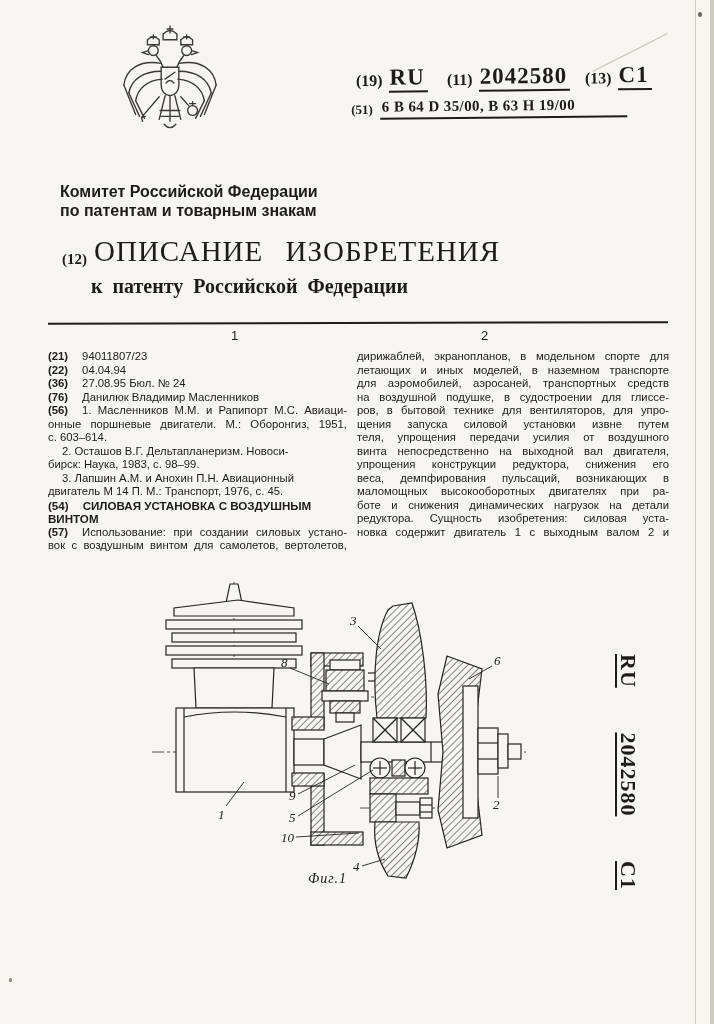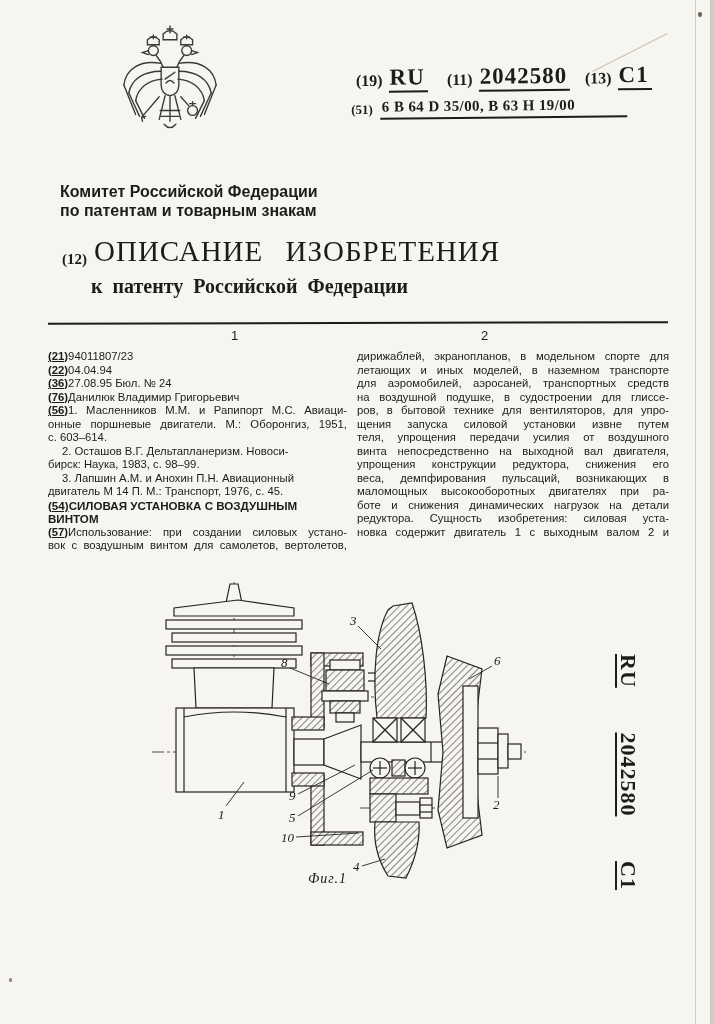--- a/index.html
+++ b/index.html
@@ -37,21 +37,21 @@
   .doc-subtitle{position:absolute;left:91px;top:275px;font-family:"Liberation Serif",serif;font-weight:bold;
              font-size:20px;word-spacing:5px;}
   
   .rule{position:absolute;left:48px;top:322px;width:620px;height:2px;background:#1d1c19;transform:rotate(-0.15deg);}
   .colno{position:absolute;top:328px;font-size:13px;}
   .colno.n1{left:231px;} .colno.n2{left:481px;}
   .col{position:absolute;top:350px;font-size:11.3px;line-height:13.5px;}
   .col-left{left:48px;width:299px;}
   .col-right{left:357px;width:312px;}
   .ln{white-space:nowrap;}
-  .ln b{margin-right:0;text-decoration:underline;}
+  .ln b{margin-right:14px;}
   .ln b:empty{margin:0;}
   .j{white-space:normal;text-align:justify;text-align-last:justify;}
   .indent{padding-left:14px;}
   .boldln{font-weight:bold;font-size:11.6px;}
   
   .side-id{position:absolute;left:510px;top:757px;width:236px;height:30px;
            transform:rotate(90deg);display:flex;justify-content:space-between;align-items:center;
            font-family:"Liberation Serif",serif;font-weight:bold;font-size:22px;}
   .side-id span{text-decoration:underline;text-decoration-thickness:2px;text-underline-offset:4px;letter-spacing:1px;}
   
@@ -126,21 +126,21 @@
 <div class="doc-subtitle">к патенту Российской Федерации</div>
 
 <div class="rule"></div>
 <div class="colno n1">1</div>
 <div class="colno n2">2</div>
 
 <div class="col col-left">
   <div class="ln"><b>(21)</b><span>94011807/23</span></div>
   <div class="ln"><b>(22)</b><span>04.04.94</span></div>
   <div class="ln"><b>(36)</b><span>27.08.95  Бюл. № 24</span></div>
-  <div class="ln"><b>(76)</b><span>Данилюк Владимир Григорьевич</span></div>
+  <div class="ln"><b>(76)</b><span>Данилюк Владимир Масленников</span></div>
   <div class="ln j"><b>(56)</b><span>1. Масленников М.М. и Рапипорт М.С. Авиаци-</span></div>
   <div class="ln j"><b></b><span>онные поршневые двигатели. М.: Оборонгиз, 1951,</span></div>
   <div class="ln"><b></b><span>с. 603–614.</span></div>
   <div class="ln indent"><b></b><span>2. Осташов В.Г. Дельтапланеризм. Новоси-</span></div>
   <div class="ln"><b></b><span>бирск: Наука, 1983, с. 98–99.</span></div>
   <div class="ln indent"><b></b><span>3. Лапшин А.М. и Анохин П.Н. Авиационный</span></div>
   <div class="ln"><b></b><span>двигатель М 14 П. М.: Транспорт, 1976, с. 45.</span></div>
   <div class="ln boldln"><b>(54)</b><span>СИЛОВАЯ УСТАНОВКА С ВОЗДУШНЫМ</span></div>
   <div class="ln boldln"><b></b><span>ВИНТОМ</span></div>
   <div class="ln j"><b>(57)</b><span>Использование: при создании силовых устано-</span></div>

